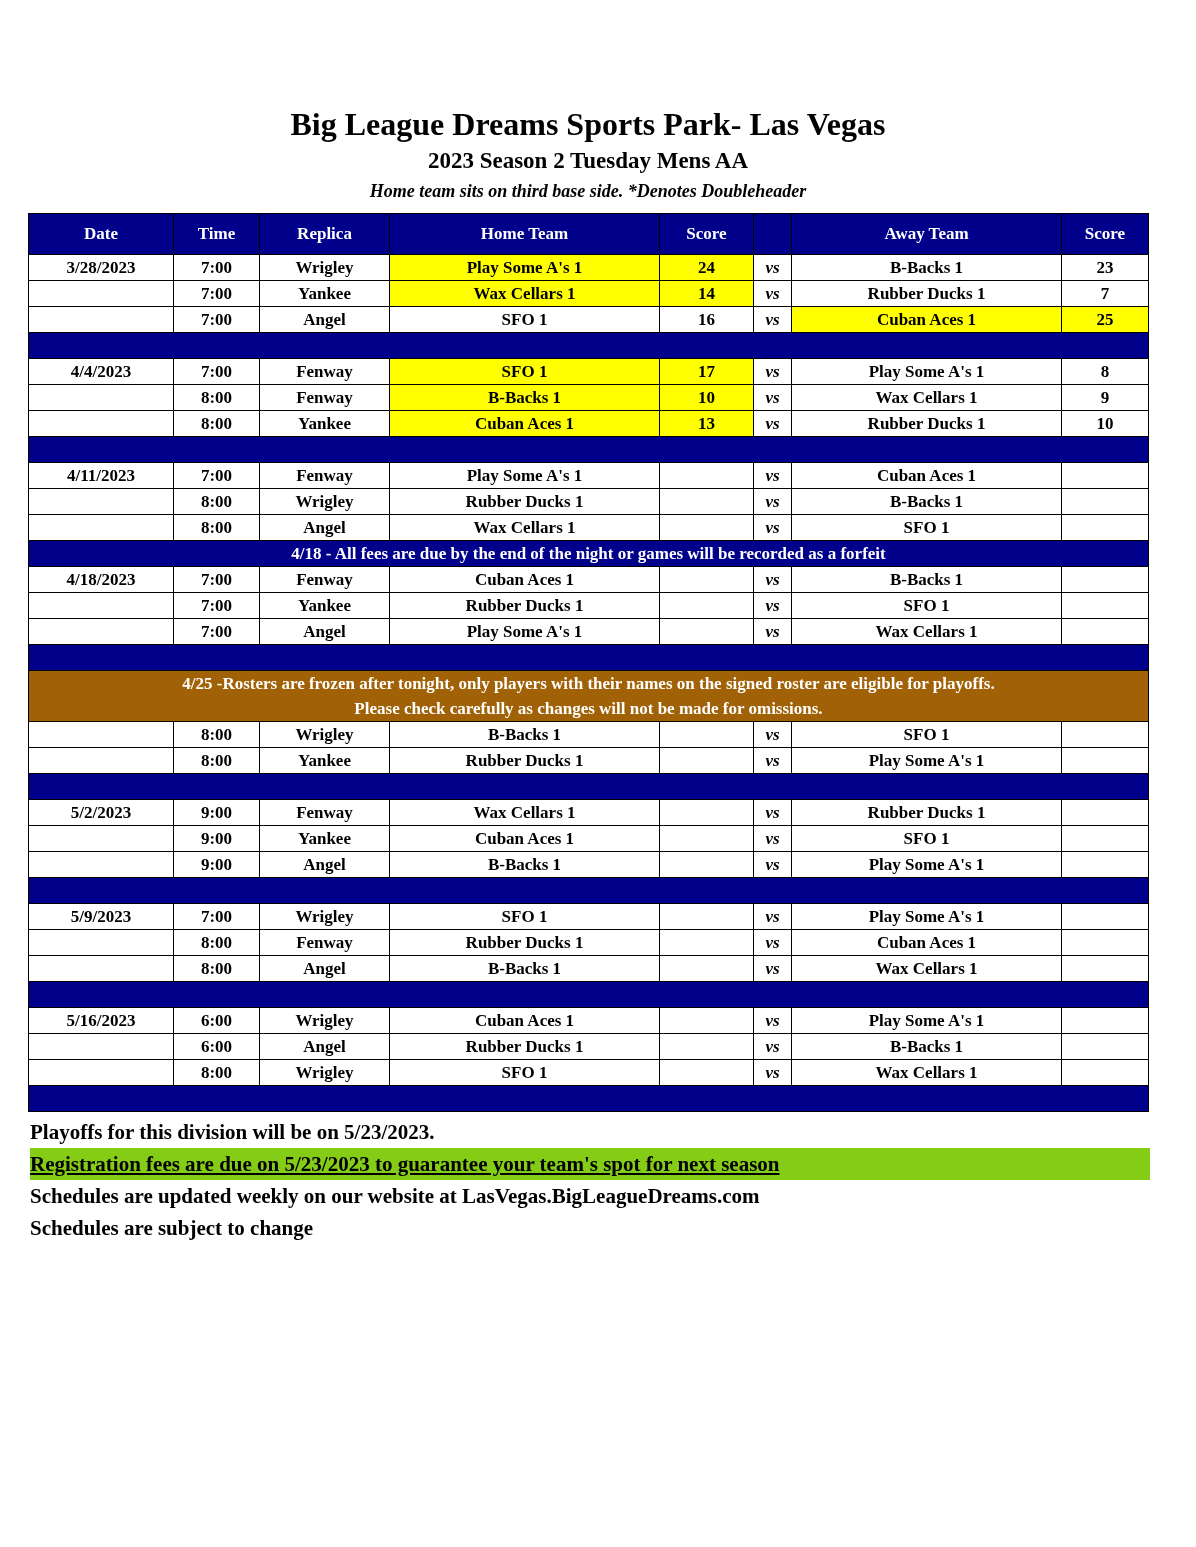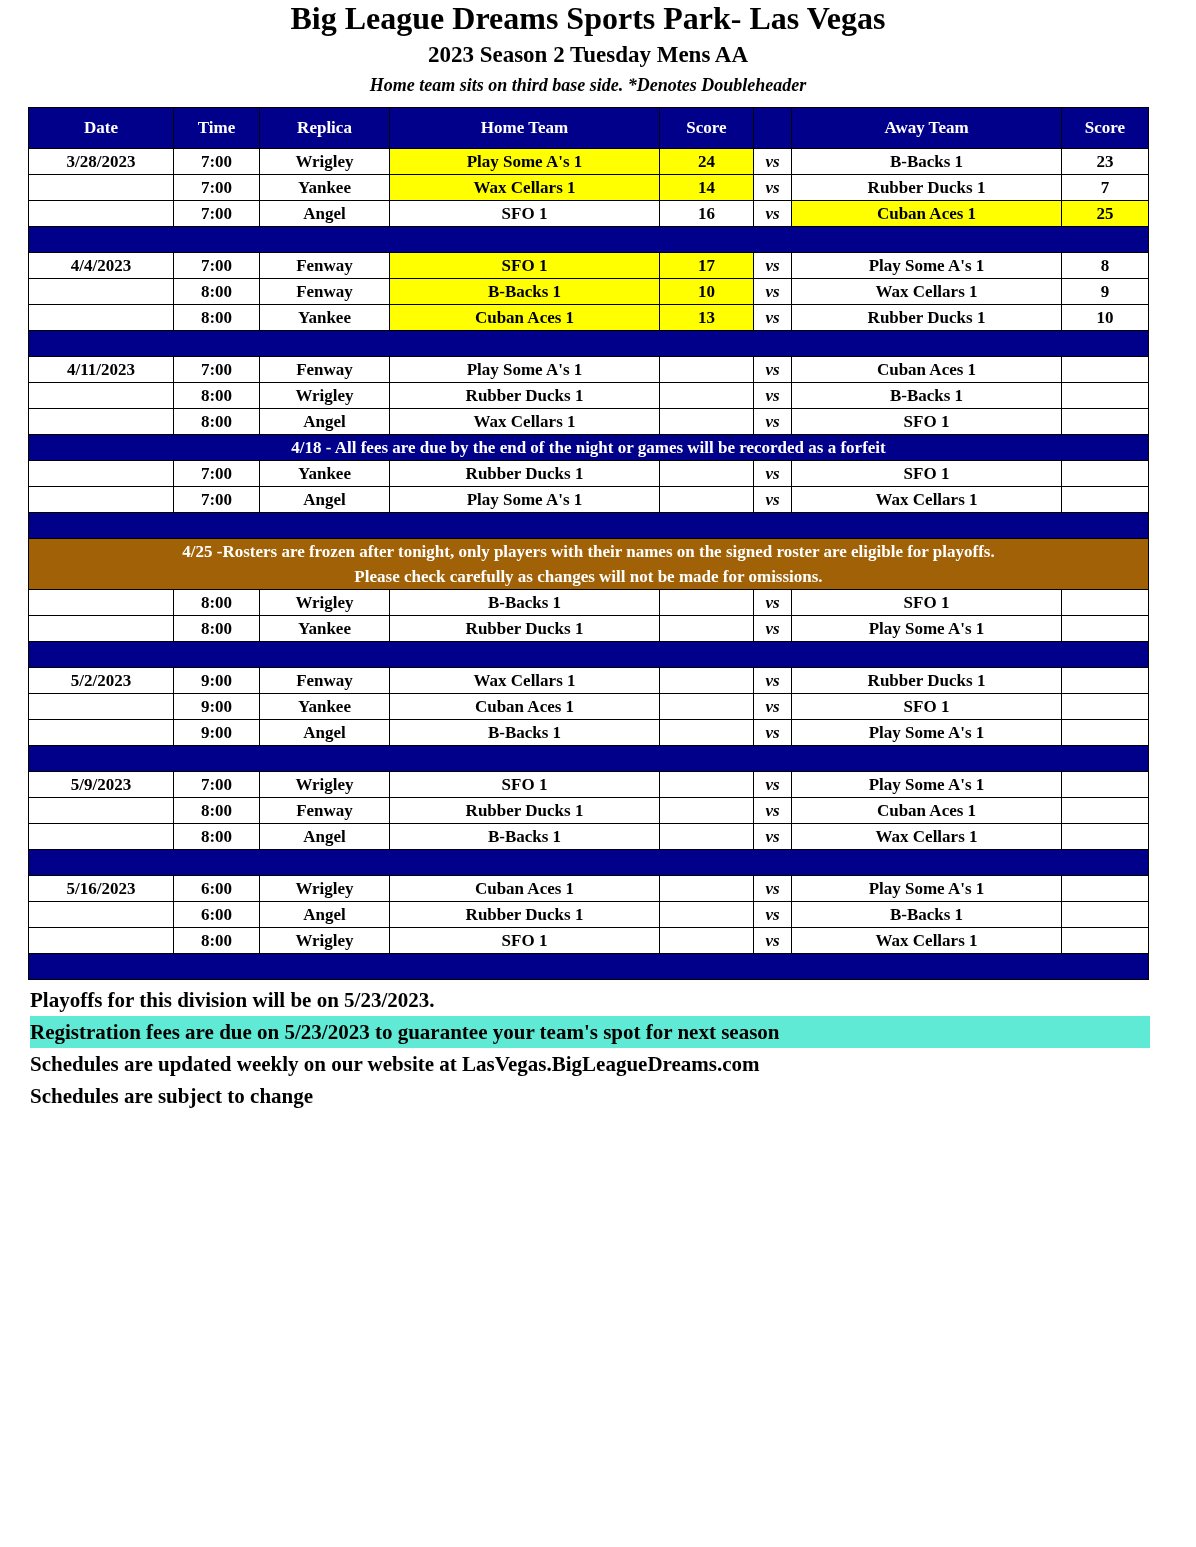--- a/index.html
+++ b/index.html
@@ -4,21 +4,21 @@
 <style>
   * { box-sizing: border-box; }
   html, body { margin: 0; padding: 0; }
   body {
     width: 1196px;
     height: 1547px;
     background: #ffffff;
     color: #000000;
     font-family: "Liberation Serif", serif;
   }
-  .sheet { }
+  .sheet { padding-top: 106px; }
   .title {
     text-align: center;
     font-size: 32px;
     font-weight: bold;
     line-height: 36px;
     width: 1176px;
   }
   .subtitle {
     text-align: center;
     font-size: 23px;
@@ -64,21 +64,21 @@
   td.banner.navy { background: #00008B; }
   td.banner.red { background: #a16207; }
   td.banner div { line-height: 25px; white-space: nowrap; overflow: hidden; }
   .footer {
     margin: 4px 0 0 30px;
     width: 1120px;
     font-weight: bold;
     font-size: 21px;
   }
   .footer .line { line-height: 32px; }
-  .footer .line.hl-line { background: #5eead4; }
+  .footer .line.hl-line { background: #84cc16; text-decoration: underline; }
 </style>
 </head>
 <body>
 
 <div class="sheet">
   <div class="title">Big League Dreams Sports Park- Las Vegas</div>
   <div class="subtitle">2023 Season 2 Tuesday Mens AA</div>
   <div class="note">Home team sits on third base side.  *Denotes Doubleheader</div>
 
   <table class="schedule">
@@ -200,20 +200,30 @@
           <td class="vs">vs</td>
           <td>SFO 1</td>
           <td></td>
         </tr>
         <tr>
           <td colspan="8" class="banner navy">
             <div>4/18 - All fees are due by the end of the night or games will be recorded as a forfeit</div>
           </td>
         </tr>
         <tr>
+          <td>4/18/2023</td>
+          <td>7:00</td>
+          <td>Fenway</td>
+          <td>Cuban Aces 1</td>
+          <td></td>
+          <td class="vs">vs</td>
+          <td>B-Backs 1</td>
+          <td></td>
+        </tr>
+        <tr>
           <td></td>
           <td>7:00</td>
           <td>Yankee</td>
           <td>Rubber Ducks 1</td>
           <td></td>
           <td class="vs">vs</td>
           <td>SFO 1</td>
           <td></td>
         </tr>
         <tr>

